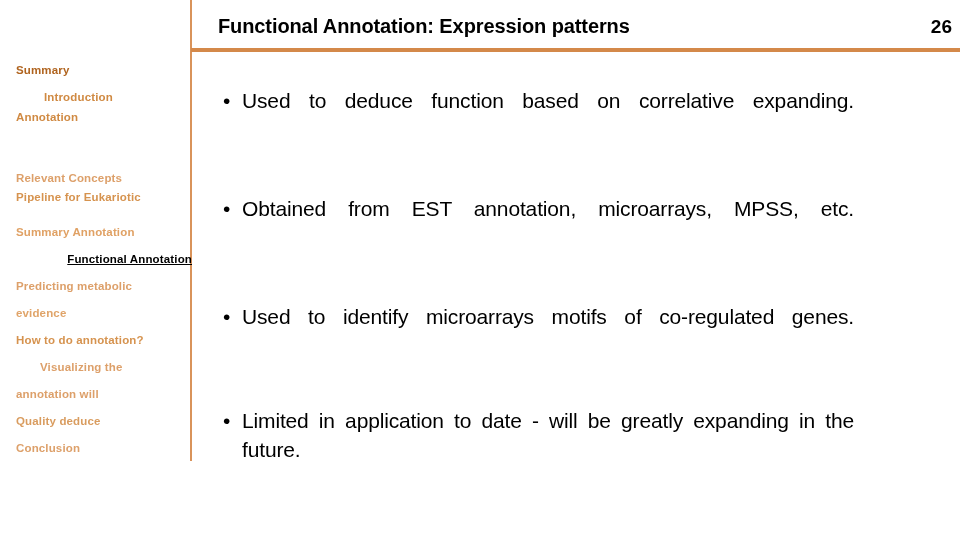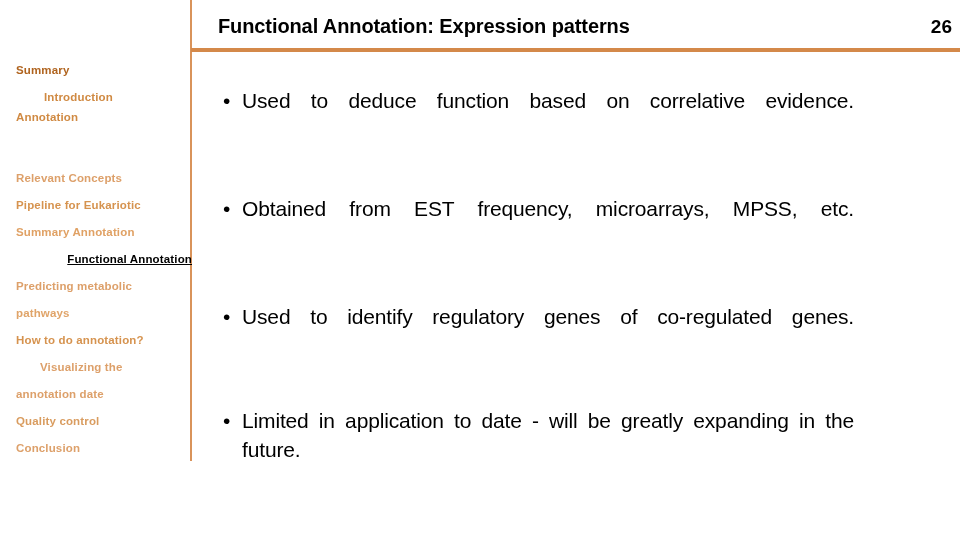--- a/index.html
+++ b/index.html
@@ -137,49 +137,49 @@
 
   <div id="slide-title">Functional Annotation: Expression patterns</div>
 
   <div id="page-number">26</div>
 
   <nav id="sidebar">
       <div class="nav-item" style="top: 7px; color: rgb(176, 100, 31);">Summary</div>
       <div class="nav-item" style="top: 34px; color: rgb(208, 138, 67); padding-left: 28px;">Introduction</div>
       <div class="nav-item" style="top: 54px; color: rgb(208, 138, 67);">Annotation</div>
       <div class="nav-item" style="top: 115px; color: rgb(221, 160, 106);">Relevant Concepts</div>
-      <div class="nav-item" style="top: 142px; color: rgb(214, 147, 79);">Pipeline for Eukariotic</div>
+      <div class="nav-item" style="top: 134px; color: rgb(214, 147, 79);">Pipeline for Eukariotic</div>
       <div class="nav-item" style="top: 169px; color: rgb(224, 161, 100);">Summary Annotation</div>
       <div class="nav-item is-active" style="top: 196px; color: rgb(0, 0, 0); text-align: right;">Functional Annotation</div>
       <div class="nav-item" style="top: 223px; color: rgb(221, 160, 106);">Predicting metabolic</div>
-      <div class="nav-item" style="top: 250px; color: rgb(224, 164, 105);">pathways</div>
+      <div class="nav-item" style="top: 250px; color: rgb(224, 164, 105);">evidence</div>
       <div class="nav-item" style="top: 277px; color: rgb(214, 147, 79);">How to do annotation?</div>
       <div class="nav-item" style="top: 304px; color: rgb(221, 160, 106); margin-left: 24px;">Visualizing the</div>
-      <div class="nav-item" style="top: 331px; color: rgb(221, 160, 106);">annotation date</div>
-      <div class="nav-item" style="top: 358px; color: rgb(217, 156, 95);">Quality control</div>
+      <div class="nav-item" style="top: 331px; color: rgb(221, 160, 106);">annotation will</div>
+      <div class="nav-item" style="top: 358px; color: rgb(217, 156, 95);">Quality deduce</div>
       <div class="nav-item" style="top: 385px; color: rgb(221, 160, 106);">Conclusion</div>
     </nav>
 
   <div id="content">
       <div class="bullet-block" style="top: 0px;">
         <div class="bullet-row">
           <span class="bullet-marker">•</span>
-          <span class="bullet-text">Used to deduce function based on correlative evidence.</span>
+          <span class="bullet-text">Used to deduce function based on correlative expanding.</span>
         </div>
       </div>
       <div class="bullet-block" style="top: 108px;">
         <div class="bullet-row">
           <span class="bullet-marker">•</span>
-          <span class="bullet-text">Obtained from EST frequency, microarrays, MPSS, etc.</span>
+          <span class="bullet-text">Obtained from EST annotation, microarrays, MPSS, etc.</span>
         </div>
       </div>
       <div class="bullet-block" style="top: 216px;">
         <div class="bullet-row">
           <span class="bullet-marker">•</span>
-          <span class="bullet-text">Used to identify regulatory genes of co-regulated genes.</span>
+          <span class="bullet-text">Used to identify microarrays motifs of co-regulated genes.</span>
         </div>
       </div>
       <div class="bullet-block" style="top: 320px;">
         <div class="bullet-row">
           <span class="bullet-marker">•</span>
           <span class="bullet-text">Limited in application to date - will be greatly expanding in the future.</span>
         </div>
       </div>
     </div>
 

